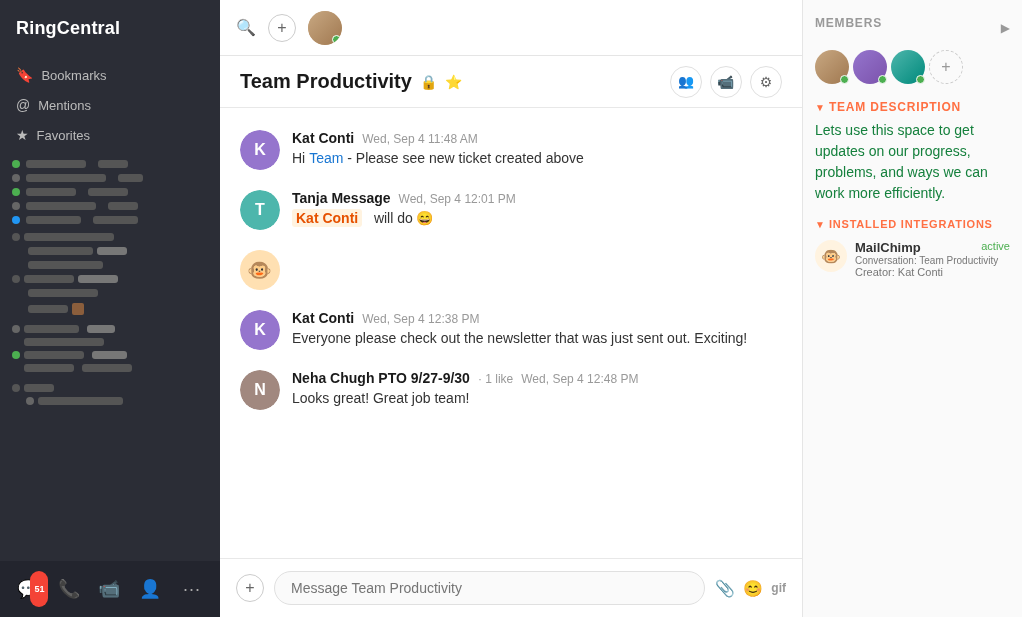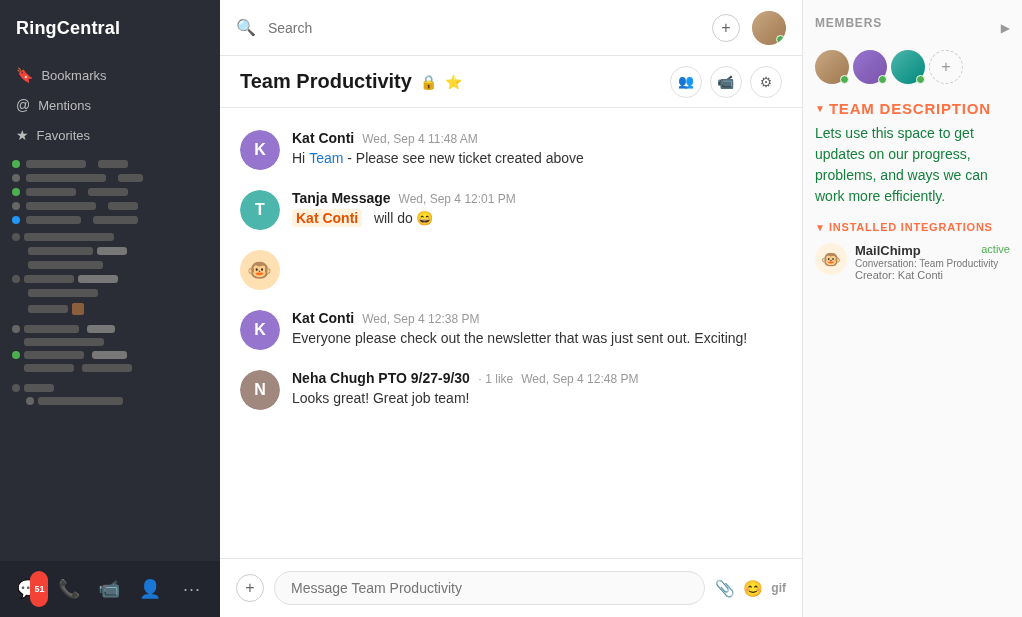--- a/index.html
+++ b/index.html
@@ -328,21 +328,21 @@
       cursor: pointer;
     }
     .panel-chevron { color: #999; font-size: 12px; cursor: pointer; float: right; }
 
     .team-desc-section { margin-bottom: 14px; }
     .team-desc-header {
       display: flex; align-items: center; gap: 4px; margin-bottom: 6px;
     }
     .team-desc-arrow { color: #ff7043; font-size: 10px; }
     .team-desc-title {
-      font-size: 15px; font-weight: 700; color: #ff7043; letter-spacing: 0.8px;
+      font-size: 12px; font-weight: 700; color: #ff7043; letter-spacing: 0.8px;
     }
     .team-desc-text {
       font-size: 14px; color: #15803d; line-height: 1.5;
     }
 
     .integrations-section {}
     .integrations-header {
       display: flex; align-items: center; gap: 4px; margin-bottom: 10px;
     }
     .integrations-arrow { color: #ff7043; font-size: 10px; }
@@ -489,21 +489,20 @@
     <div class="bottom-icon">📹</div>
     <div class="bottom-icon">👤</div>
     <div class="bottom-icon">···</div>
   </div>
 </div>
 
 <div id="main">
 
   <div id="topbar">
     <span class="search-icon-wrap">🔍</span>
-    <input type="text" placeholder="Search" style="">
     <div class="topbar-actions">
       <div class="topbar-plus">+</div>
       <div class="avatar-circle">
         <div style="width:100%;height:100%;background:linear-gradient(135deg,#c8a882,#a07850);border-radius:50%;"></div>
         <div class="online-dot"></div>
       </div>
     </div>
   </div>
 
   <div id="channel-header">

